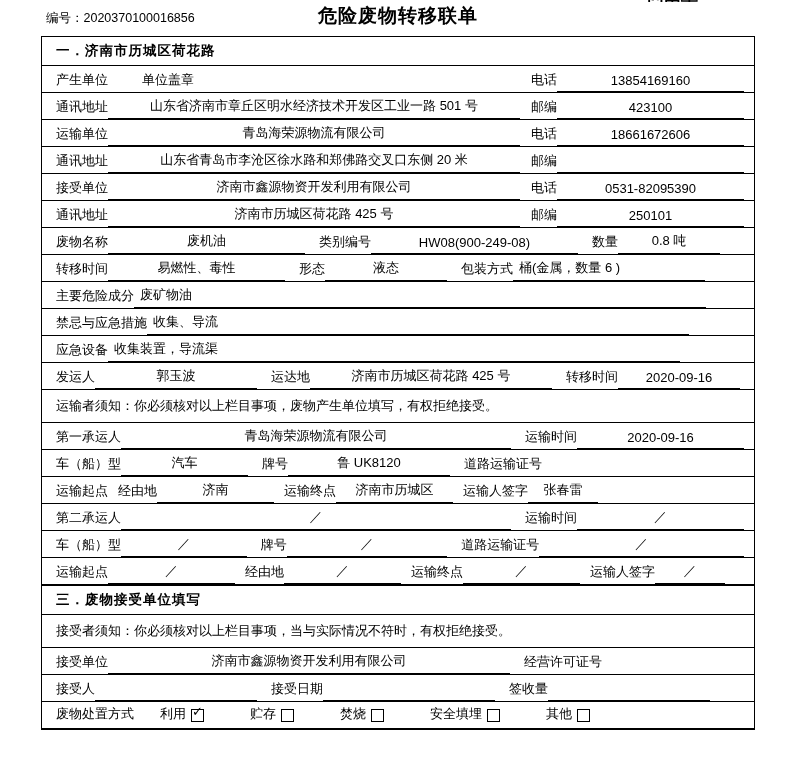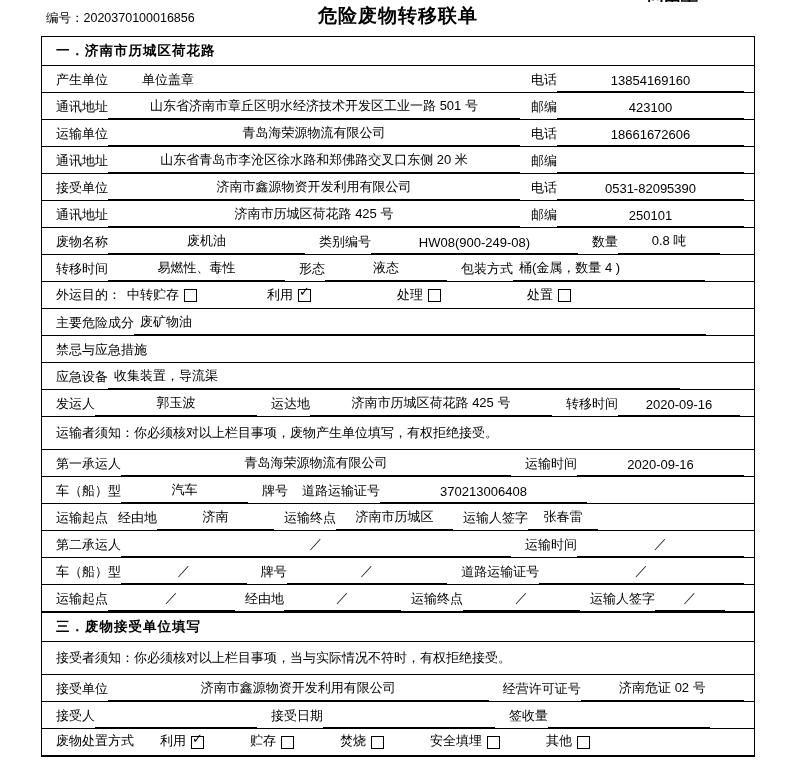--- a/index.html
+++ b/index.html
@@ -205,42 +205,32 @@
       <span class="lbl" style="padding-left:14px">数量</span>
       <span class="val" style="width:90px">0.8 吨</span>
     </div>
 
     <div class="row bordered">
       <span class="lbl">转移时间</span>
       <span class="val" style="width:165px">易燃性、毒性</span>
       <span class="lbl" style="padding-left:14px">形态</span>
       <span class="val" style="width:110px">液态</span>
       <span class="lbl" style="padding-left:14px">包装方式</span>
-      <span class="val left" style="width:180px">桶(金属，数量  4  )</span>
-    </div>
-
-    <div class="row bordered" style="align-items:center">
-      <span class="optlabel" style="padding-bottom:0">外运目的：</span>
-      <span class="optlabel" style="padding-bottom:0;padding-left:6px">中转贮存</span>
-      <span class="chk"></span>
-      <span class="optlabel" style="padding-bottom:0;padding-left:70px">利用</span>
-      <span class="chk on"></span>
-      <span class="optlabel" style="padding-bottom:0;padding-left:86px">处理</span>
-      <span class="chk"></span>
-      <span class="optlabel" style="padding-bottom:0;padding-left:86px">处置</span>
-      <span class="chk"></span>
-    </div>
+      <span class="val left" style="width:180px">桶(金属，数量  6  )</span>
+    </div>
+
 
     <div class="row bordered">
       <span class="lbl">主要危险成分</span>
       <span class="val left" style="width:560px">废矿物油</span>
     </div>
 
     <div class="row bordered">
       <span class="lbl">禁忌与应急措施</span>
+      <span class="val left" style="width:530px">收集、导流</span>
     </div>
 
     <div class="row bordered">
       <span class="lbl">应急设备</span>
       <span class="val left" style="width:560px">收集装置，导流渠</span>
     </div>
 
     <div class="row bordered">
       <span class="lbl">发运人</span>
       <span class="val" style="width:150px">郭玉波</span>
@@ -257,22 +247,22 @@
       <span class="lbl">第一承运人</span>
       <span class="val" style="width:390px">青岛海荣源物流有限公司</span>
       <span class="lbl" style="padding-left:14px">运输时间</span>
       <span class="val" style="width:160px">2020-09-16</span>
     </div>
 
     <div class="row bordered">
       <span class="lbl">车（船）型</span>
       <span class="val" style="width:115px">汽车</span>
       <span class="lbl" style="padding-left:14px">牌号</span>
+      <span class="val" style="width:150px">鲁 UK8120</span>
       <span class="lbl" style="padding-left:14px">道路运输证号</span>
-      <span class="val" style="width:195px">370213006408</span>
     </div>
 
     <div class="row bordered">
       <span class="lbl">运输起点</span>
       <span class="lbl" style="padding-left:10px">经由地</span>
       <span class="val" style="width:105px">济南</span>
       <span class="lbl" style="padding-left:10px">运输终点</span>
       <span class="val" style="width:105px">济南市历城区</span>
       <span class="lbl" style="padding-left:10px">运输人签字</span>
       <span class="val" style="width:58px">张春雷</span>
@@ -306,21 +296,20 @@
     </div>
 
     <div class="section-head" style="border-top:1px solid #000">三．废物接受单位填写</div>
 
     <div class="notice-row">接受者须知：你必须核对以上栏目事项，当与实际情况不符时，有权拒绝接受。</div>
 
     <div class="row bordered">
       <span class="lbl">接受单位</span>
       <span class="val" style="width:390px">济南市鑫源物资开发利用有限公司</span>
       <span class="lbl" style="padding-left:14px">经营许可证号</span>
-      <span class="val" style="width:160px">济南危证 02 号</span>
     </div>
 
     <div class="row bordered">
       <span class="lbl">接受人</span>
       <span class="val" style="width:150px"></span>
       <span class="lbl" style="padding-left:14px">接受日期</span>
       <span class="val" style="width:160px"></span>
       <span class="lbl" style="padding-left:14px">签收量</span>
       <span class="val" style="width:150px"></span>
     </div>

